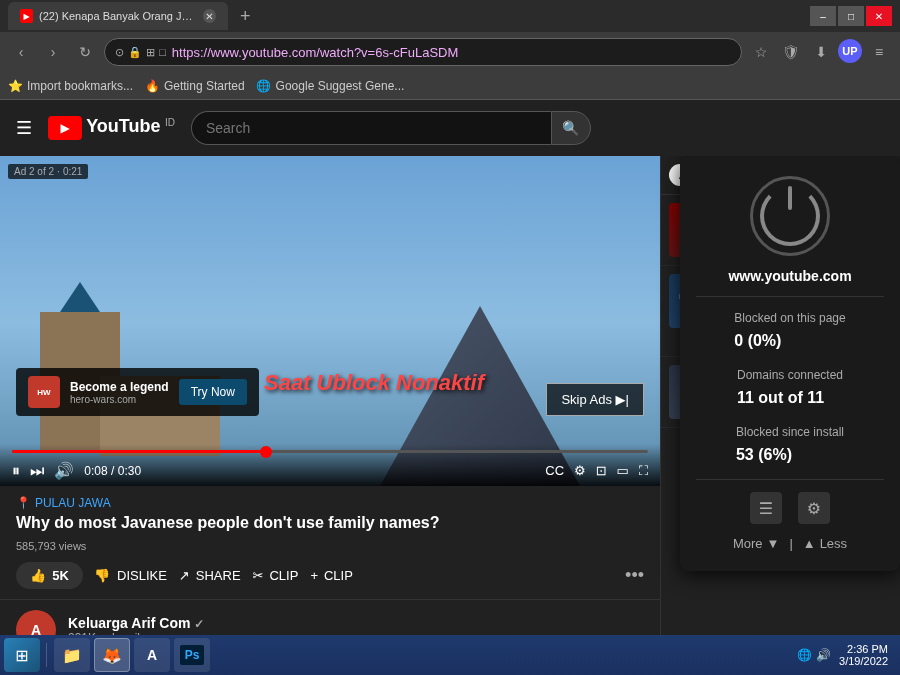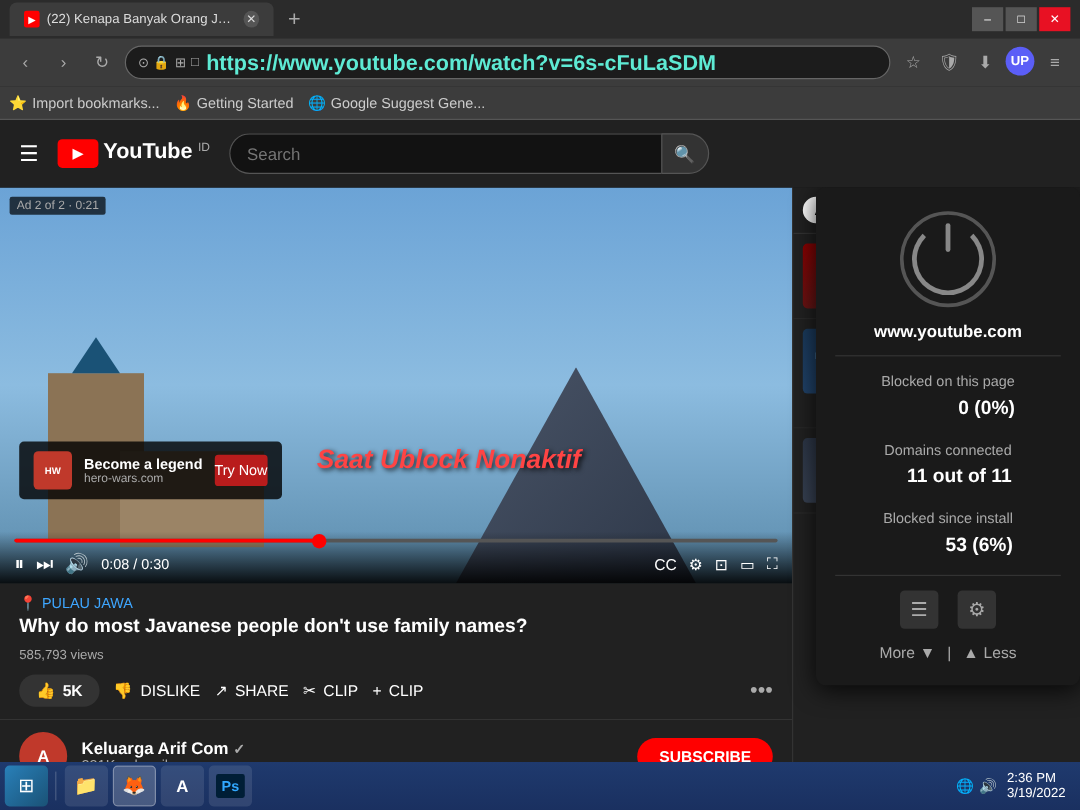--- a/index.html
+++ b/index.html
@@ -168,21 +168,21 @@
       border-radius: 4px;
       padding: 8px 12px;
       display: flex;
       align-items: center;
       gap: 10px;
     }
     .ad-logo { width: 32px; height: 32px; background: #c0392b; border-radius: 4px; display:flex;align-items:center;justify-content:center; color:white; font-size:8px; font-weight:bold; }
     .ad-text { font-size: 12px; }
     .ad-title { color: #fff; font-weight: bold; }
     .ad-domain { color: #aaa; font-size: 10px; }
-    .ad-btn { background: #b91c1c; color: white; border: none; border-radius: 3px; padding: 6px 0; font-size: 12px; cursor: pointer; white-space: nowrap; }
+    .ad-btn { background: #0c4a6e; color: white; border: none; border-radius: 3px; padding: 6px 12px; font-size: 12px; cursor: pointer; white-space: nowrap; }
 
     
     .skip-ads-btn {
       position: absolute;
       bottom: 70px;
       right: 16px;
       background: rgba(0,0,0,0.7);
       color: #fff;
       border: 1px solid #aaa;
       padding: 8px 14px;
@@ -371,21 +371,21 @@
     .ublock-power-line {
       width: 4px;
       height: 24px;
       background: #888;
       border-radius: 2px;
       position: absolute;
       top: -4px;
     }
 
     .ublock-domain { color: #fff; font-size: 14px; font-weight: bold; }
-    .ublock-stat-row { text-align: right; color: #aaa; font-size: 12px; line-height: 1.6; }
+    .ublock-stat-row { text-align: left; color: #aaa; font-size: 12px; line-height: 1.6; }
     .ublock-stat-value { color: #fff; font-size: 16px; font-weight: bold; display: block; }
     .ublock-divider { width: 100%; height: 1px; background: #333; }
 
     .ublock-actions {
       display: flex;
       gap: 16px;
       align-items: center;
     }
     .ublock-action-icon {
       width: 32px;
@@ -445,21 +445,21 @@
       align-items: center;
       gap: 2px;
       padding: 0 4px;
       z-index: 200;
     }
     .taskbar-start { width: 36px; height: 34px; background: linear-gradient(135deg, #2980b9, #1a5276); border-radius: 4px; display:flex;align-items:center;justify-content:center; cursor:pointer; }
     .taskbar-btn { width: 36px; height: 34px; background: rgba(255,255,255,0.1); border-radius: 4px; display:flex;align-items:center;justify-content:center; cursor:pointer; margin: 0 1px; }
     .taskbar-active { background: rgba(255,255,255,0.2); border: 1px solid rgba(255,255,255,0.3); }
     .taskbar-sep { width: 1px; height: 24px; background: rgba(255,255,255,0.2); margin: 0 4px; }
     .taskbar-right { margin-left: auto; display:flex; align-items:center; gap:8px; padding-right:8px; }
-    .taskbar-time { color: #fff; font-size: 11px; text-align: left; }
+    .taskbar-time { color: #fff; font-size: 11px; text-align: right; }
     .taskbar-sys { display:flex;gap:4px;align-items:center; }
     .sys-icon { color: #ddd; font-size: 12px; }
   </style>
 </head>
 <body>
 
 <div class="browser-titlebar">
   <div class="browser-tab">
     <div class="tab-favicon">▶</div>
     <span style="font-size:11px;overflow:hidden;white-space:nowrap;text-overflow:ellipsis;max-width:160px;">(22) Kenapa Banyak Orang Jaw...</span>
@@ -477,21 +477,21 @@
   <button class="nav-btn">‹</button>
   <button class="nav-btn">›</button>
   <button class="nav-btn">↻</button>
   <div class="address-bar">
     <div class="address-icons">
       <span class="addr-icon">⊙</span>
       <span class="addr-icon">🔒</span>
       <span class="addr-icon">⊞</span>
       <span class="addr-icon">□</span>
     </div>
-    <span style="font-size:18px;color:#5eead4;flex:1;font-weight:bold;">https://www.youtube.com/watch?v=6s-cFuLaSDM</span>
+    <span style="font-size:13px;color:#f0abfc;flex:1;">https://www.youtube.com/watch?v=6s-cFuLaSDM</span>
   </div>
   <div class="toolbar-actions">
     <button class="toolbar-action-btn">☆</button>
     <button class="toolbar-action-btn">🛡</button>
     <button class="toolbar-action-btn">⬇</button>
     <button class="user-btn">UP</button>
     <button class="toolbar-action-btn">≡</button>
   </div>
 </div>
 
@@ -544,20 +544,21 @@
         <div class="ad-logo">HW</div>
         <div class="ad-text">
           <div class="ad-title">Become a legend</div>
           <div class="ad-domain">hero-wars.com</div>
         </div>
         <button class="ad-btn">Try Now</button>
       </div>
 
       <div class="overlay-text">Saat Ublock Nonaktif</div>
 
+      <button class="skip-ads-btn">Skip Ads ▶|</button>
 
       <div class="video-controls">
         <div class="progress-bar">
           <div class="progress-filled">
             <div class="progress-dot"></div>
           </div>
         </div>
         <div class="controls-row">
           <button class="ctrl-btn">⏸</button>
           <button class="ctrl-btn">⏭</button>
@@ -613,21 +614,20 @@
       <div class="channel-avatar">
         <span>A</span>
       </div>
       <div>
         <div class="channel-name">
           <span>Keluarga Arif Com</span>
           <span style="color:#aaa;font-size:12px;"> ✓</span>
         </div>
         <div class="channel-subs">231K subscribers</div>
       </div>
-      <button class="subscribe-btn">SUBSCRIBE</button>
     </div>
   </div>
 
   <div class="sidebar">
 
     <div class="filter-bar">
       <button class="filter-chip">All</button>
       <button class="filter-chip-inactive">More</button>
       <span style="margin-left:auto;color:#aaa;font-size:12px;">▲</span>
       <button class="filter-chip-inactive">Less</button>

